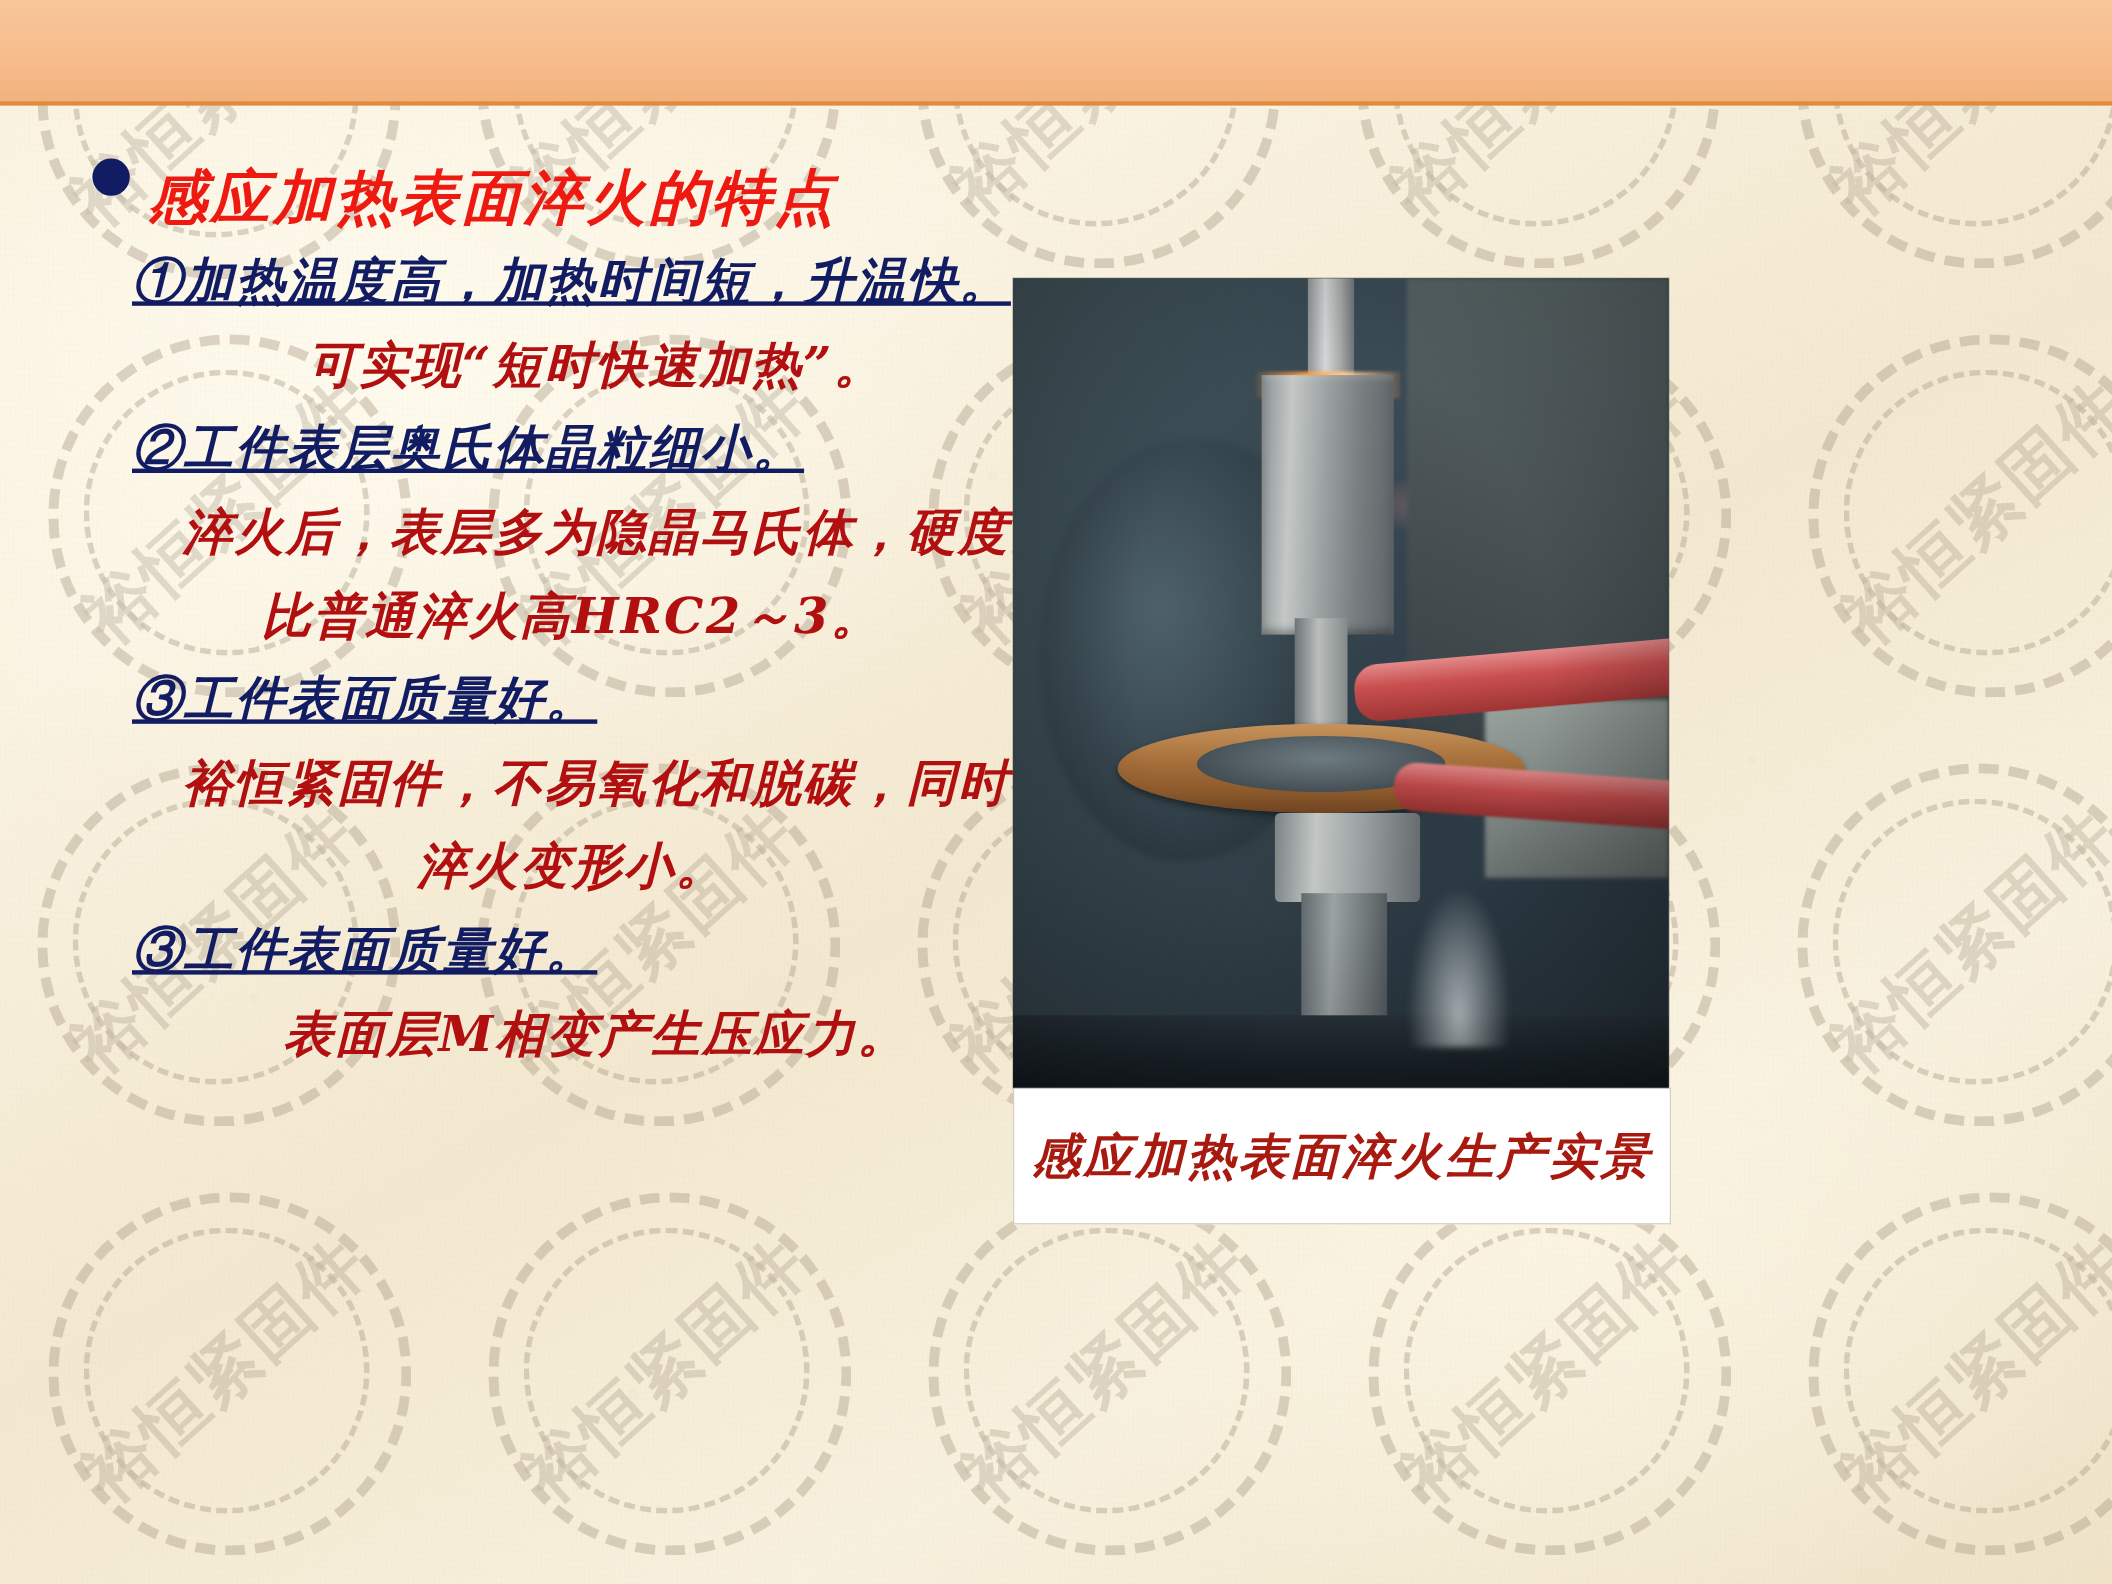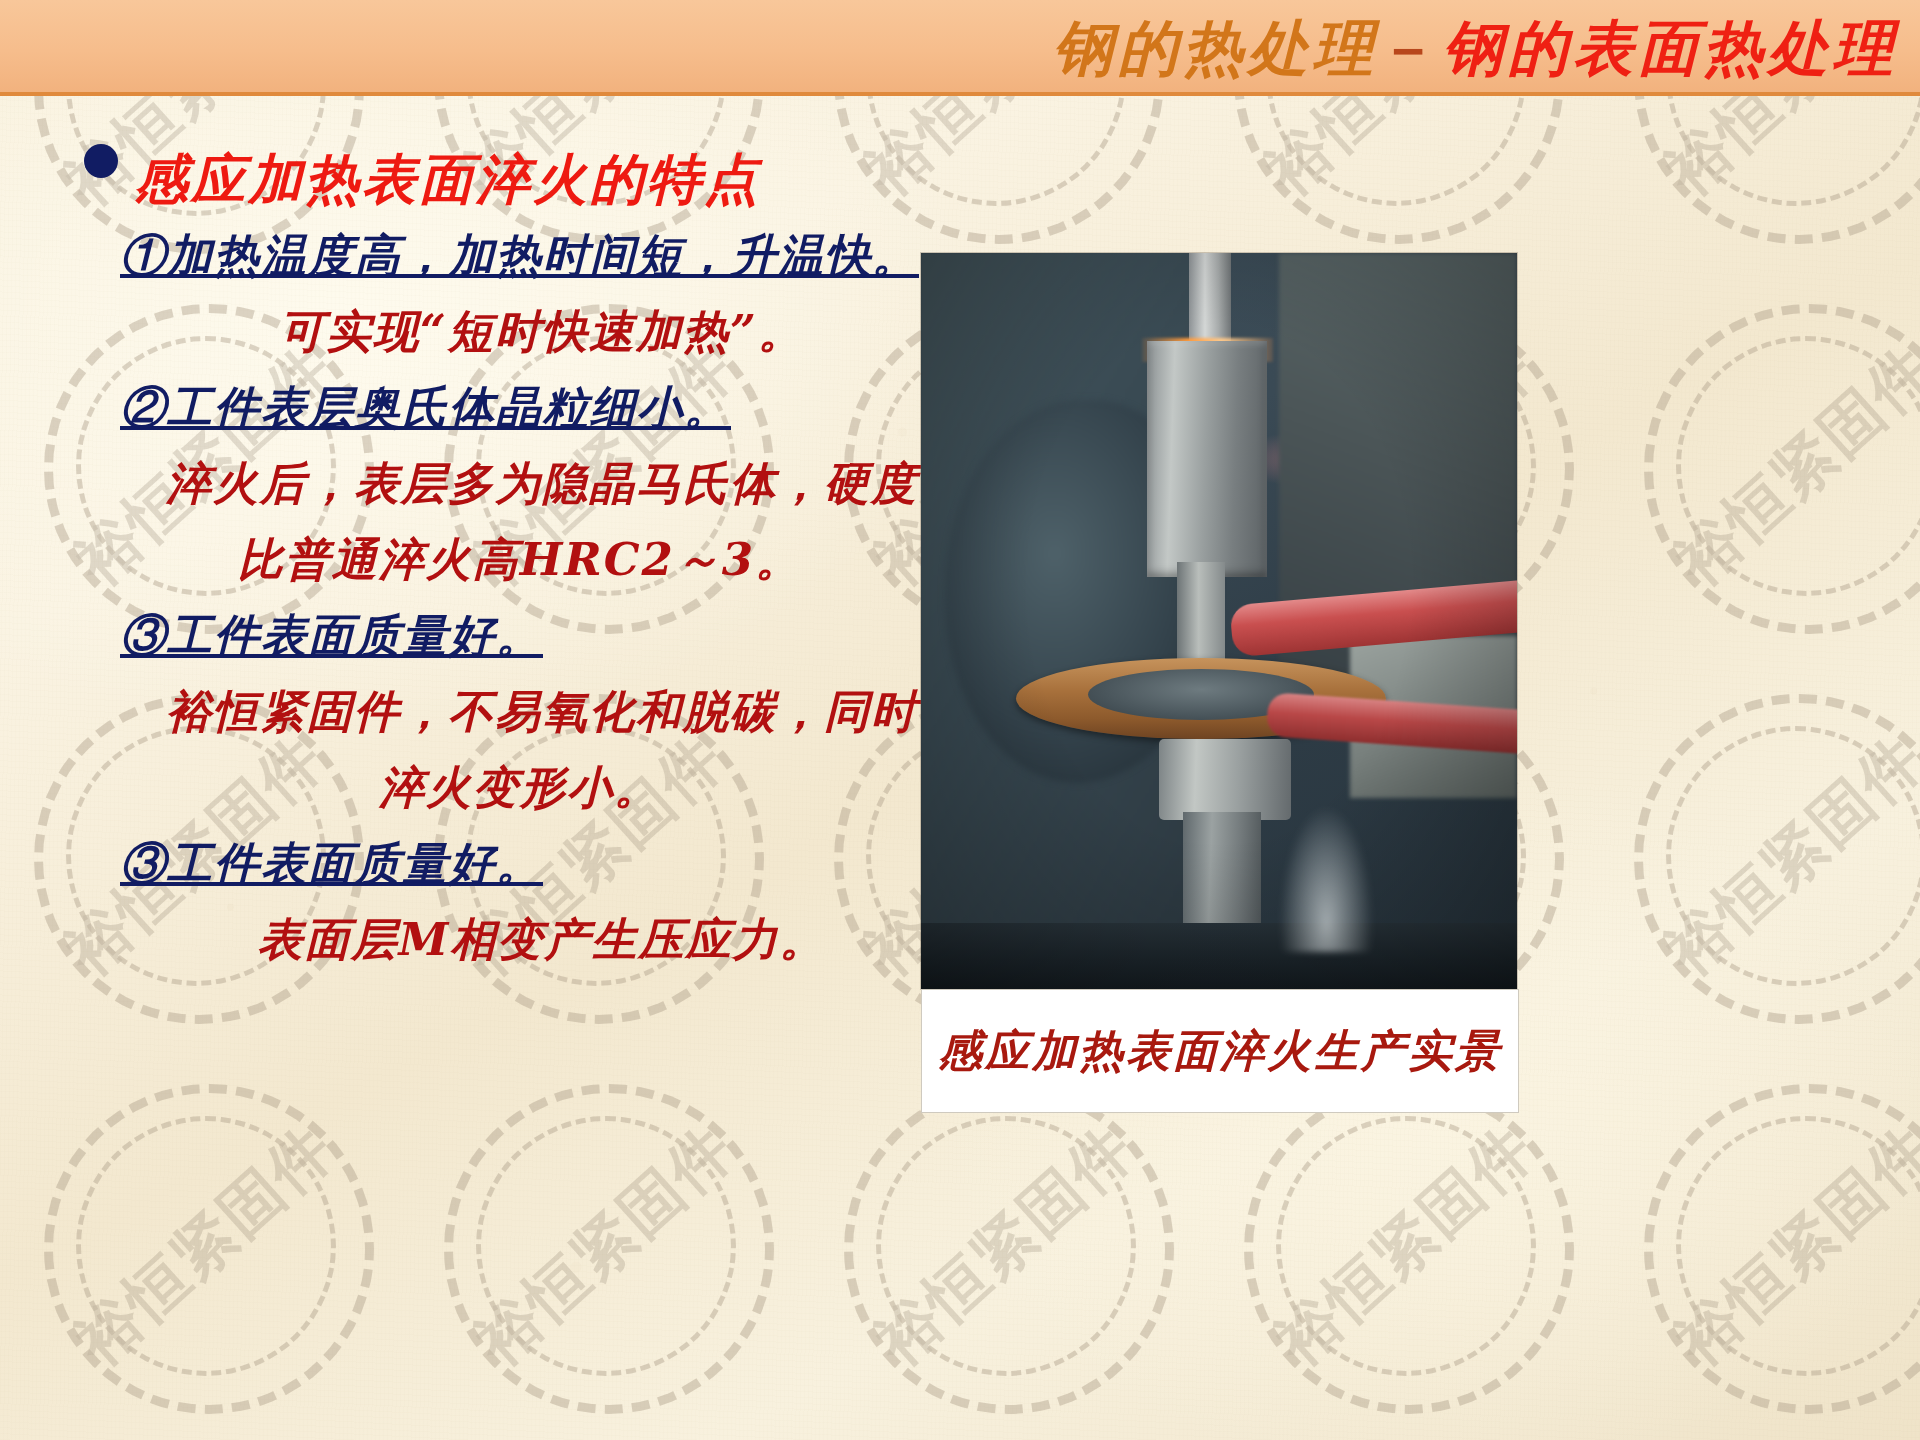--- a/index.html
+++ b/index.html
@@ -435,23 +435,20 @@
       <div class="wm-text">裕恒紧固件</div>
     </div>
     <div class="wm" style="left:1640px; top:1080px;">
       <div class="ring outer"></div>
         <div class="ring inner"></div>
       <div class="wm-text">裕恒紧固件</div>
     </div>
   </div>
 
   <div class="header-band"></div>
-  <div class="header-title">
-    <span class="title-a">钢的热处理</span><span class="title-dash">－</span><span class="title-b">钢的表面热处理</span>
-  </div>
 
   <div class="content">
 
     <div class="bullet-heading">
       <span class="bullet-dot"></span>
       <span class="heading-text">感应加热表面淬火的特点</span>
     </div>
 
     <div class="body-block">
       <div class="line num">①加热温度高，加热时间短，升温快。</div>

